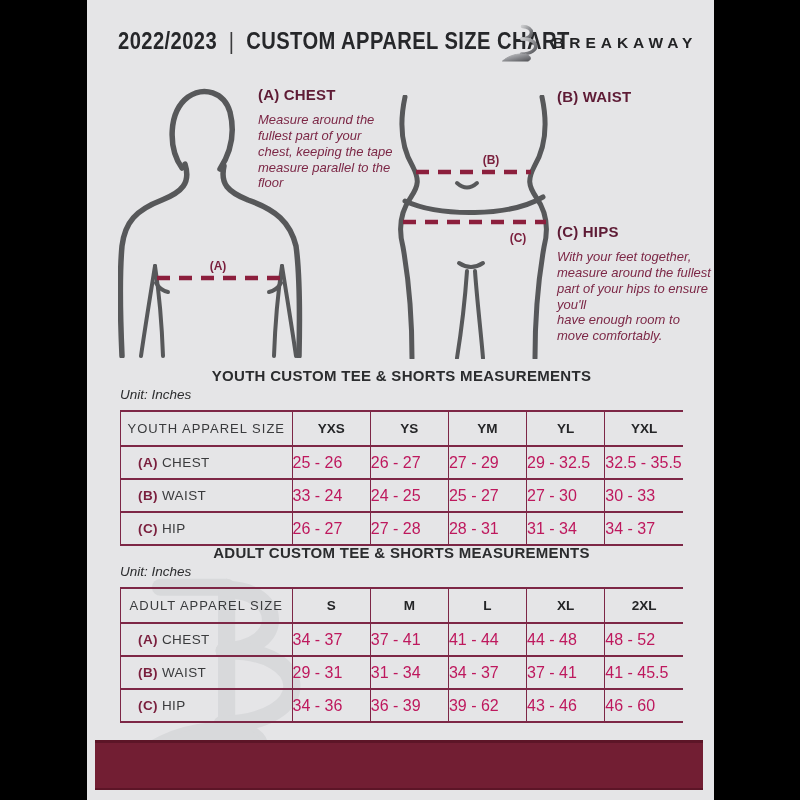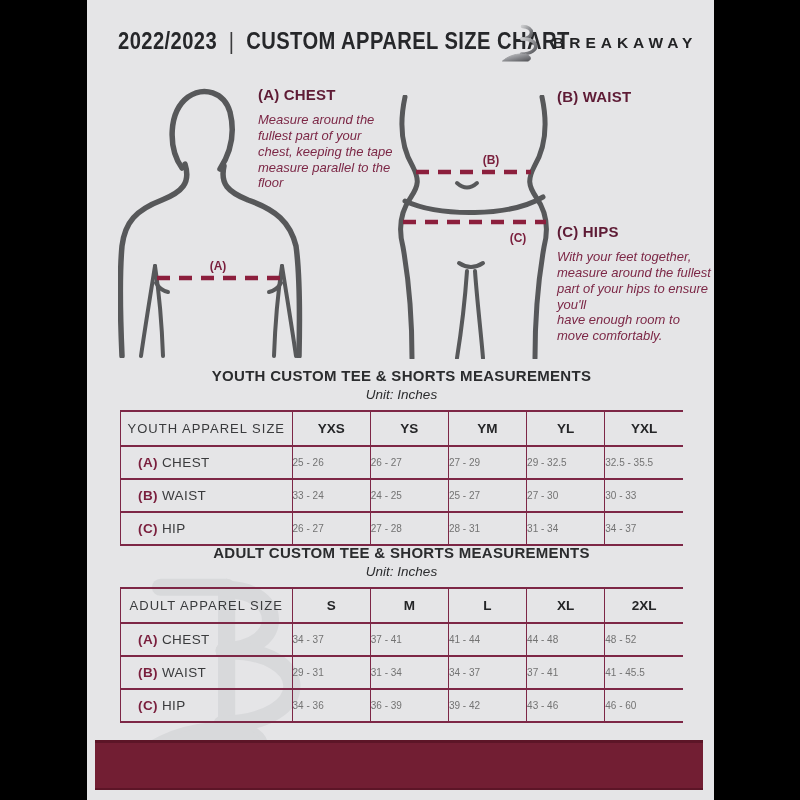--- a/index.html
+++ b/index.html
@@ -20,34 +20,34 @@
   .guide-text{position:absolute;z-index:1;}
   .guide-text h3{margin:0;font-size:15px;font-weight:bold;color:#5e1b35;letter-spacing:.2px;}
   .guide-text p{margin:9px 0 0 0;font-size:13px;font-style:italic;color:#7c2746;
                 line-height:1.22;white-space:pre-line;}
   .g-chest{left:171px;top:86px;width:140px;}
   .g-waist{left:470px;top:88px;width:152px;}
   .g-hips{left:470px;top:223px;width:158px;}
   
   .sec-title{position:absolute;left:33px;width:563px;text-align:center;z-index:1;
              font-size:15px;font-weight:bold;color:#2b2c2e;letter-spacing:.3px;}
-  .sec-unit{position:absolute;left:33px;width:563px;text-align:center;z-index:1;
+  .sec-unit{position:absolute;left:33px;width:563px;text-align:left;z-index:1;
             font-size:13.5px;font-style:italic;color:#2b2c2e;}
   
   table.size-table{position:absolute;left:33px;width:563px;z-index:1;border-collapse:collapse;
                    table-layout:fixed;background:transparent;
                    border-top:2px solid #7d2746;border-bottom:2px solid #7d2746;}
   .size-table col.c-label{width:30.5%;}
   .size-table col.c-data{width:13.9%;}
   .size-table th,.size-table td{border-left:1.5px solid #7d2746;border-top:2px solid #7d2746;
                    padding:0;vertical-align:middle;}
   .size-table thead th{height:33px;font-size:13.5px;font-weight:bold;color:#242527;}
   .size-table thead th.label-h{font-weight:normal;font-size:13px;letter-spacing:1px;
                    text-align:center;color:#3a3b3d;}
-  .size-table tbody td{height:31px;font-size:10px;color:#737373;}
+  .size-table tbody td{height:31px;font-size:16px;color:#be185d;}
   .size-table td.rowlabel{text-align:left;padding-left:17px;font-size:13.5px;color:#3a3b3d;
                    letter-spacing:.4px;}
   .size-table td.rowlabel b{color:#7a1f3d;font-weight:bold;margin-right:4px;}
   
   .footer-bar{position:absolute;left:8px;top:740px;width:608px;height:50px;z-index:2;
               background:#721e33;border-top:3px solid #5c1527;border-bottom:2px solid #5c1527;
               box-sizing:border-box;}
   
   .watermark{position:absolute;left:0px;top:548px;width:430px;height:245px;z-index:0;}
 </style>
@@ -227,21 +227,21 @@
           <td>29 - 31</td>
           <td>31 - 34</td>
           <td>34 - 37</td>
           <td>37 - 41</td>
           <td>41 - 45.5</td>
         </tr>
         <tr>
           <td class="rowlabel"><b>(C)</b><span>HIP</span></td>
           <td>34 - 36</td>
           <td>36 - 39</td>
-          <td>39 - 42</td>
+          <td>39 - 62</td>
           <td>43 - 46</td>
           <td>46 - 60</td>
         </tr>
       </tbody>
     </table>
 
     <div class="footer-bar"></div>
 
   </div>
 </div>

